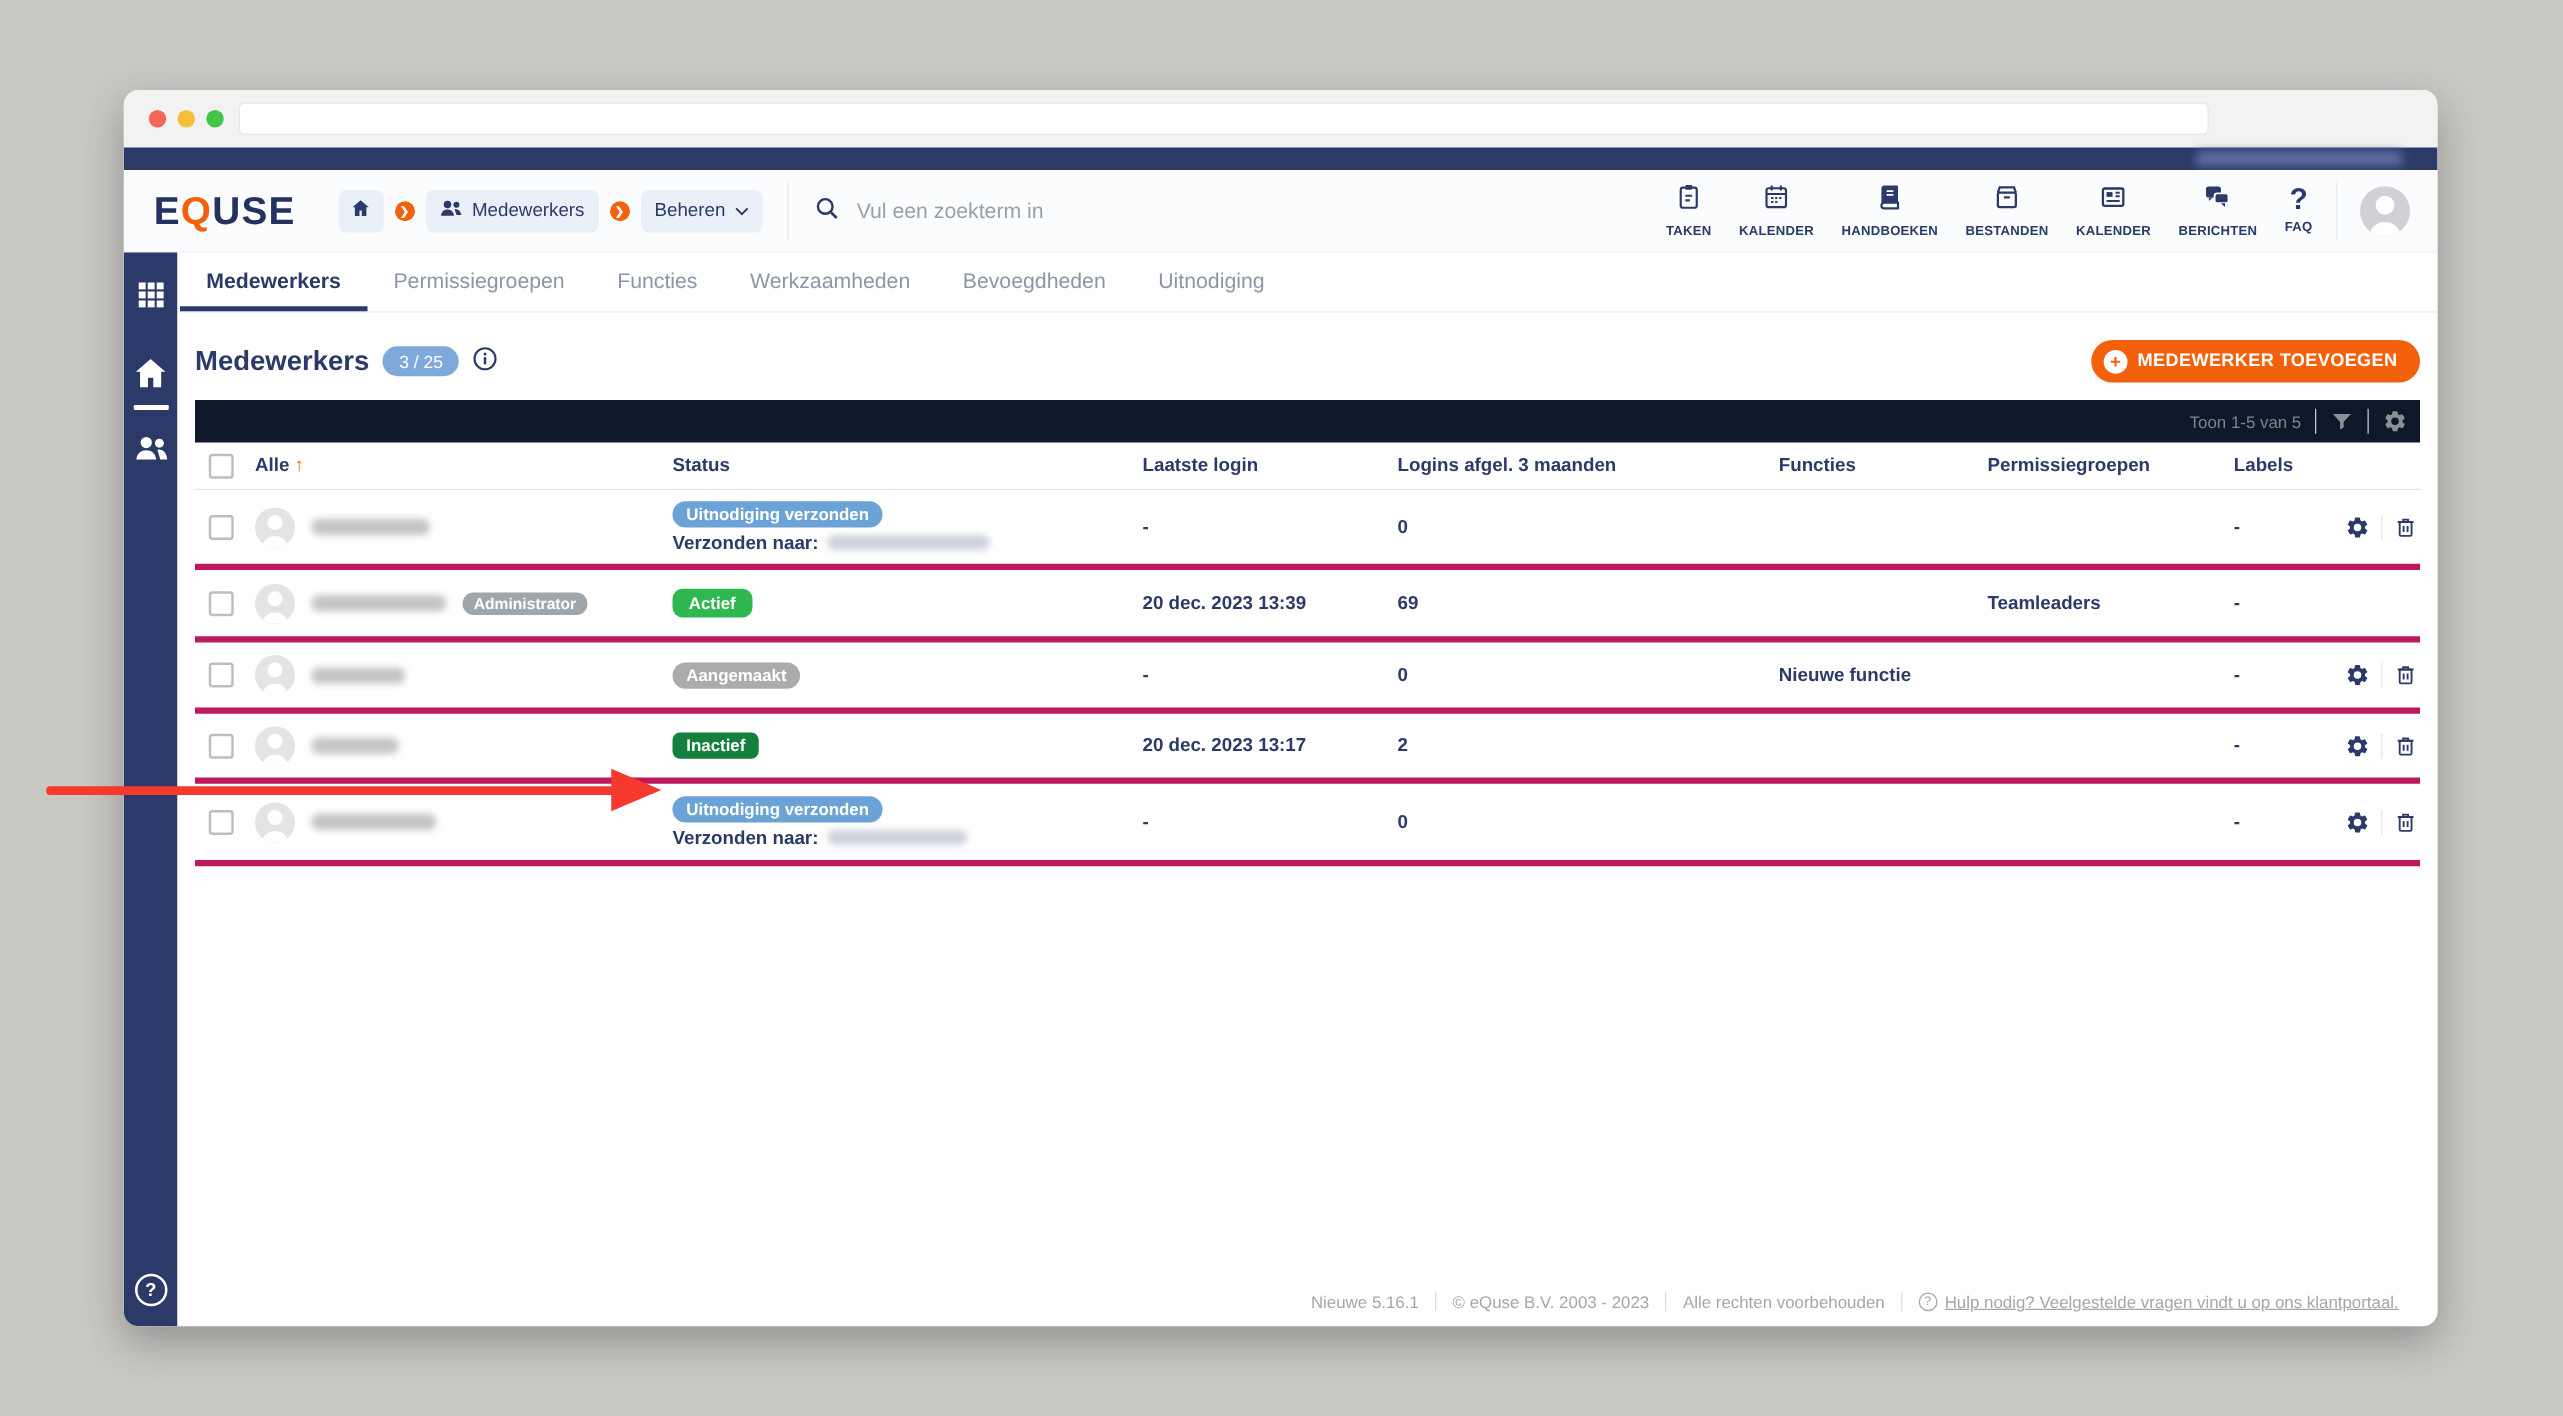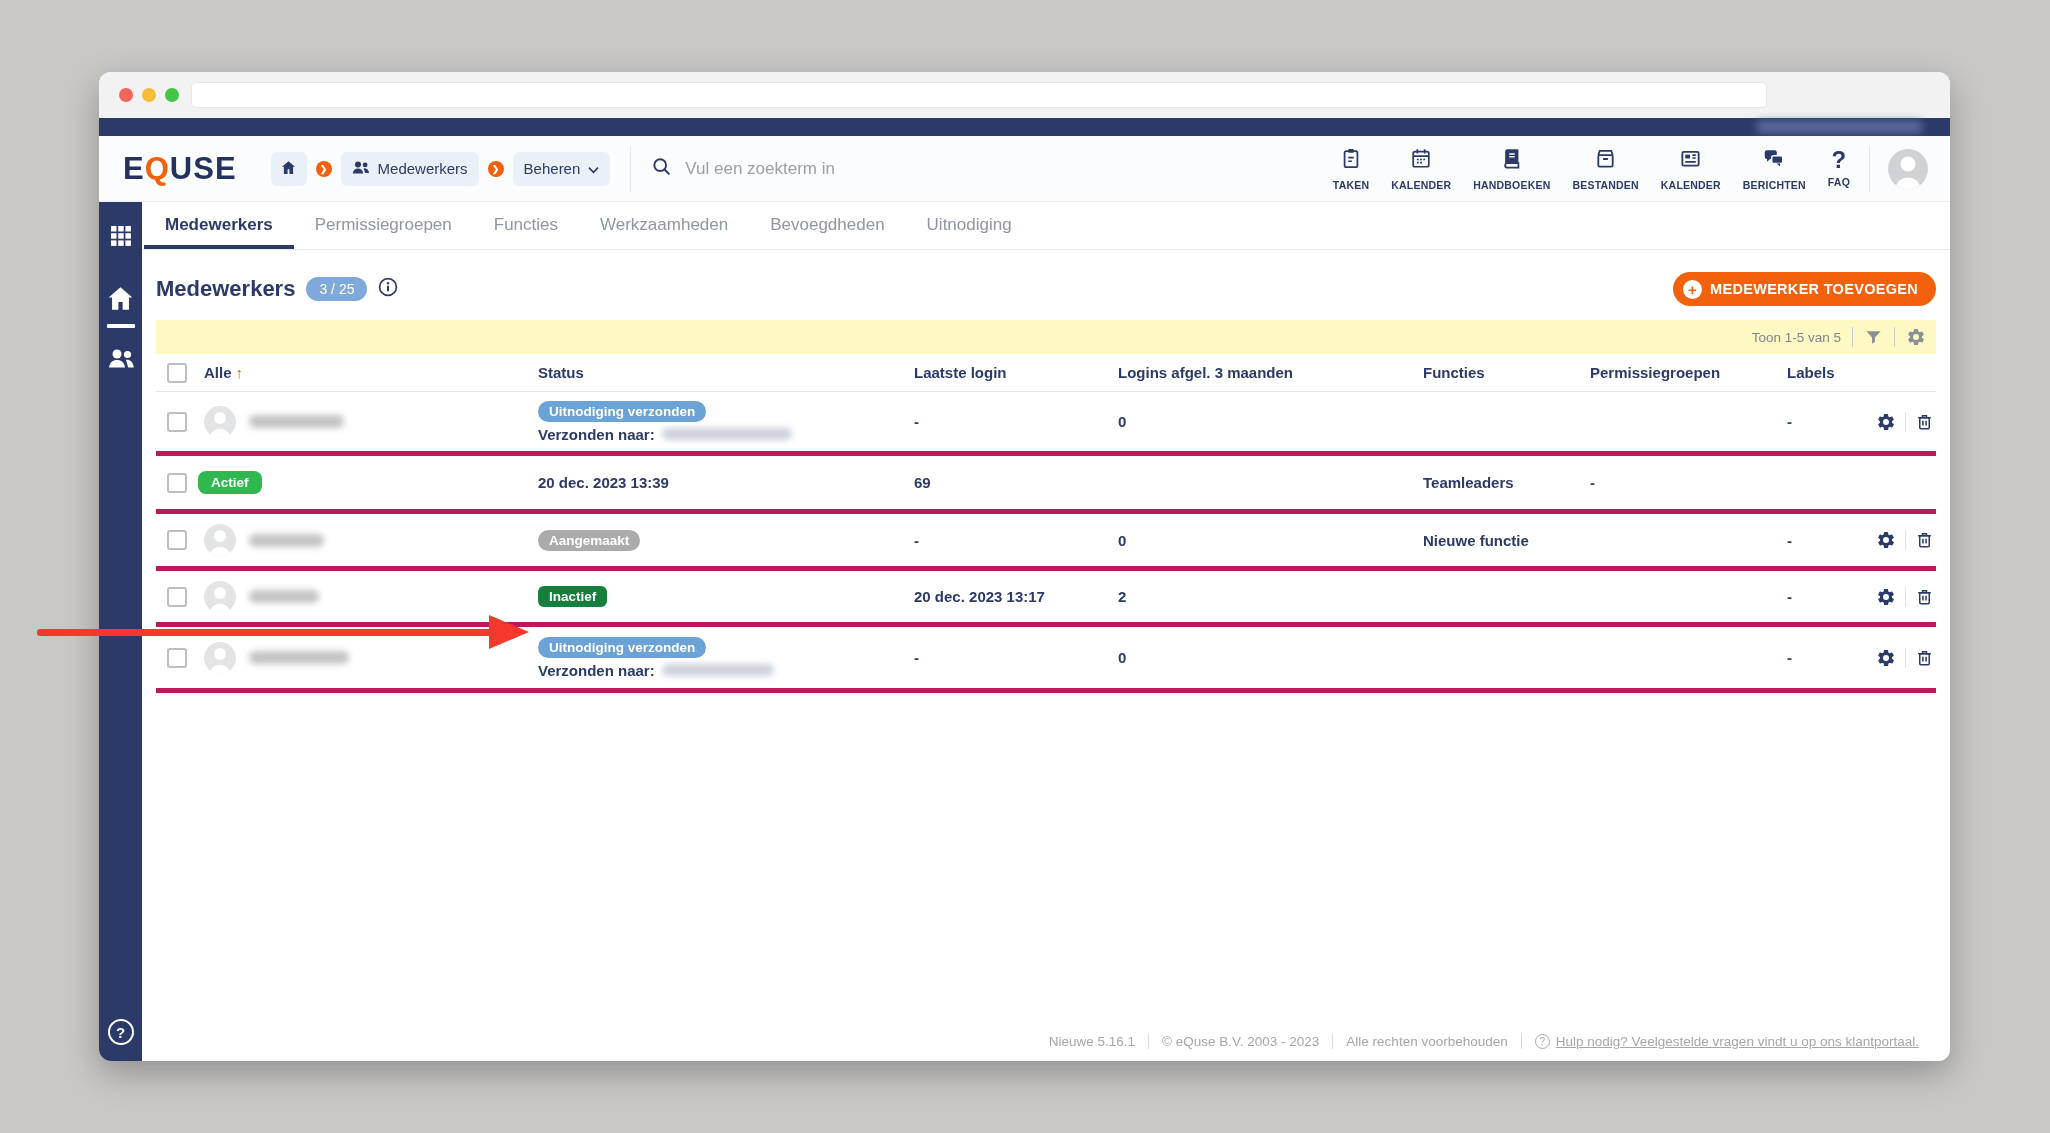--- a/index.html
+++ b/index.html
@@ -68,21 +68,21 @@
   .countpill { margin-left:11px; background:#7fa9db; color:#fff; font-size:14px;
                padding:4px 13px; border-radius:13px; }
   .infoic { margin-left:11px; }
   .addbtn { margin-left:auto; background:#f4610c; color:#fff; border:none; border-radius:18px;
             height:34px; padding:0 18px 0 10px; display:flex; align-items:center; gap:8px;
             font-size:14.5px; font-weight:bold; letter-spacing:.3px; cursor:pointer;
             font-family:"Liberation Sans", sans-serif; }
   .addbtn .plus { width:19px; height:19px; background:#fff; color:#f4610c; border-radius:50%;
                   display:flex; align-items:center; justify-content:center; font-size:15px; font-weight:bold; }
 
-  .toolbar { margin-top:12px; height:34px; background:#fef9c3; display:flex; align-items:center;
+  .toolbar { margin-top:12px; height:34px; background:#0f172a; display:flex; align-items:center;
              justify-content:flex-end; padding-right:10px; gap:11px; color:#7d868c; font-size:13.5px; }
   .tb-div { width:1px; height:20px; background:#c3ccd3; }
 
   .trow { display:grid; grid-template-columns:42px 340px 376px 204px 305px 167px 197px 80px 1fr;
           align-items:center; border-bottom:5px solid #be185d; font-size:15px; color:#2b3a68;font-weight:bold; }
   .trow.thead { height:38px; font-weight:bold; border-bottom:1px solid #dfe5ea; }
   .sortarrow { color:#f4610c; font-weight:bold; margin-left:4px; }
   .cell-cb { display:flex; justify-content:center; }
   .checkbox { width:20px; height:20px; background:#fff; border:2px solid #babfc4; border-radius:3px; }
   .cell-name { display:flex; align-items:center; gap:13px; padding-left:6px; }
@@ -387,20 +387,28 @@
                   <path d="M10 10.5v6M14 10.5v6"></path>
                 </svg>
               </span>
           </div>
         </div>
 
         <div class="trow" style="height:58px;">
           <div class="cell-cb">
               <span class="checkbox"></span>
             </div>
+          <div class="cell-name">
+            <span class="pavatar"><svg width="32" height="32" viewBox="0 0 32 32">
+                  <circle cx="16" cy="12" r="6" fill="#fff"></circle>
+                  <path d="M5.5 32c1.3-6.5 5.5-9.2 10.5-9.2s9.2 2.7 10.5 9.2z" fill="#fff"></path>
+                </svg></span>
+            <span class="blob nameblob" style="width:108px;"></span>
+            <span class="rolebadge">Administrator</span>
+          </div>
           <div class="cell-status">
             <span class="badge green">Actief</span>
           </div>
           <div>20 dec. 2023 13:39</div>
           <div>69</div>
           <div></div>
           <div>Teamleaders</div>
           <div>-</div>
           <div class="cell-actions"></div>
         </div>

